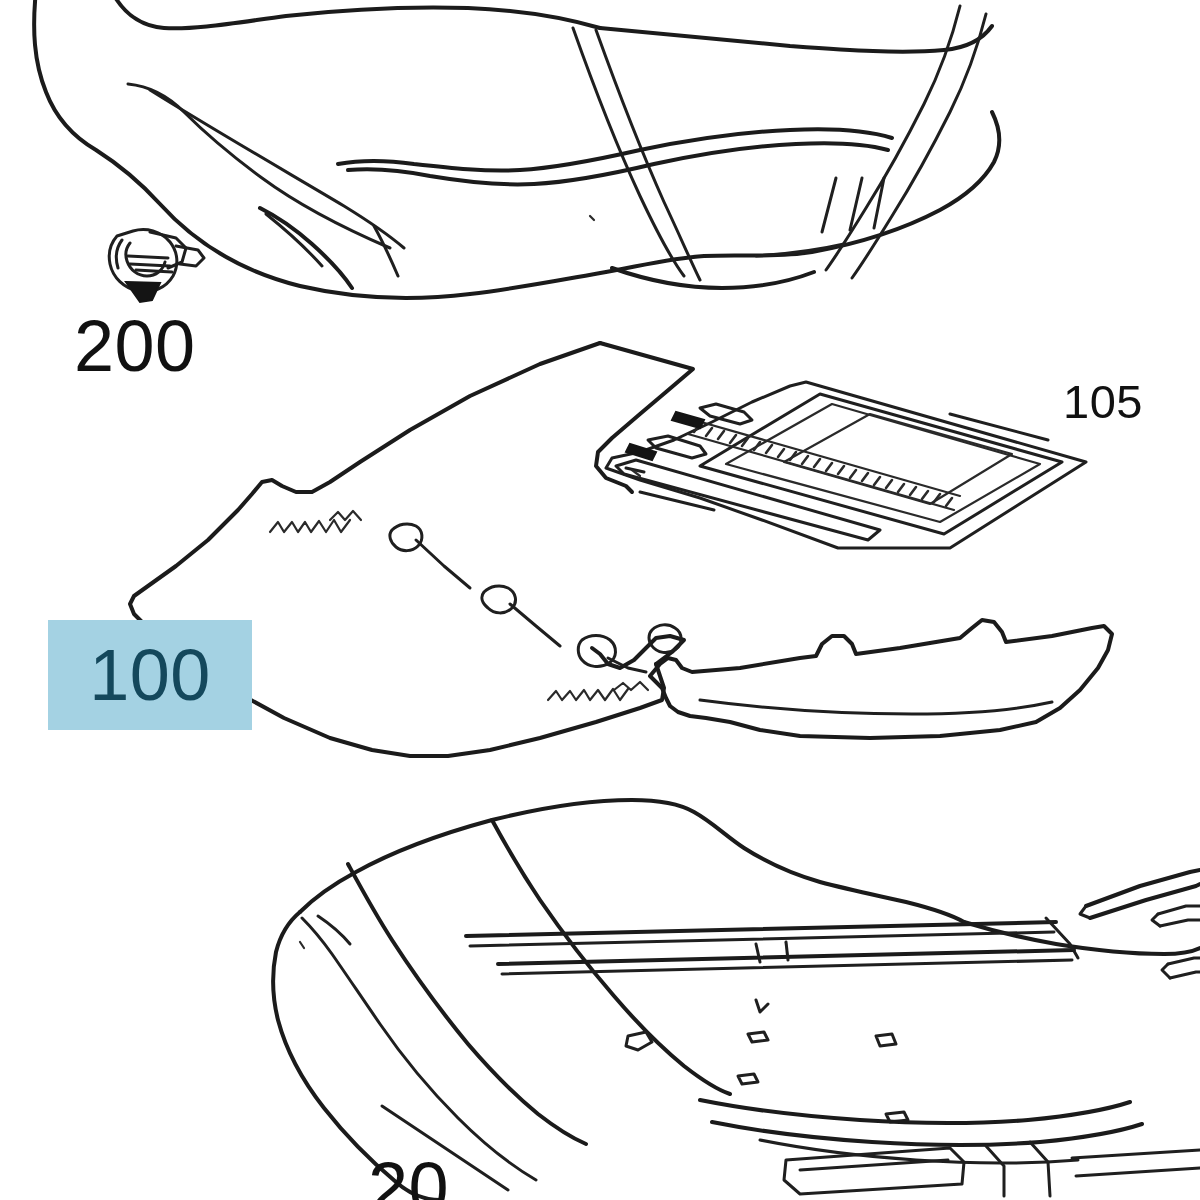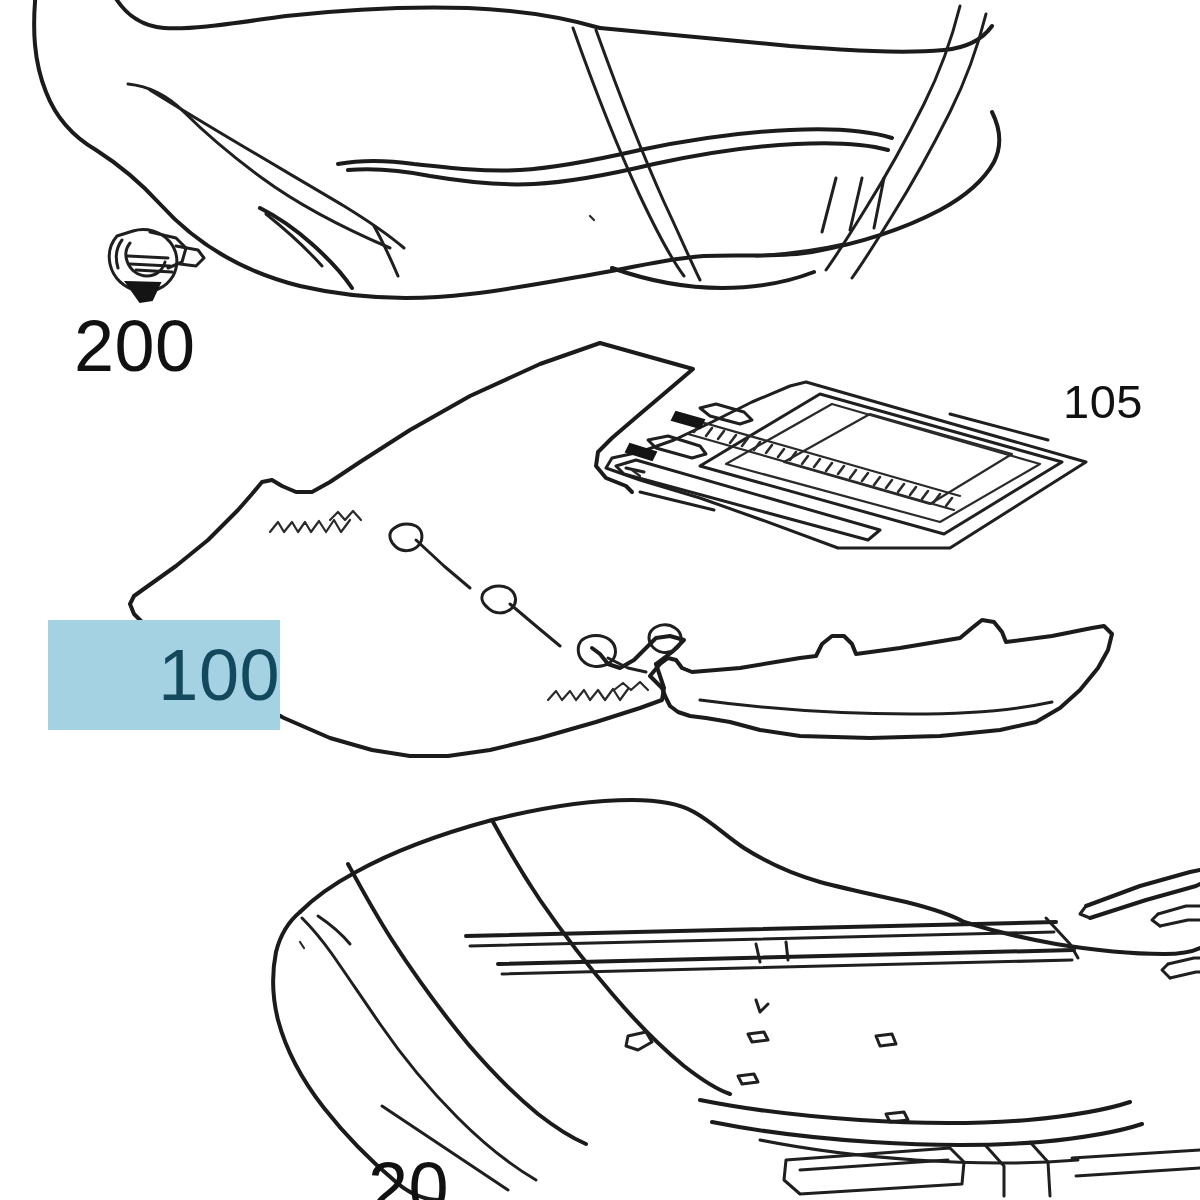--- a/index.html
+++ b/index.html
@@ -42,22 +42,21 @@
     color: #111111;
   }
   #callout-100-wrap {
     left: 48px;
     top: 620px;
     width: 204px;
     height: 110px;
     background: #a4d2e3;
     display: flex;
     align-items: center;
-    justify-content: flex-end;
-    padding-left: 28px;
+    justify-content: center;
   }
   #callout-100 {
     position: static;
     font-size: 72px;
     color: #14485c;
   }
   #callout-105 {
     left: 1063px;
     top: 378px;
     font-size: 47px;

